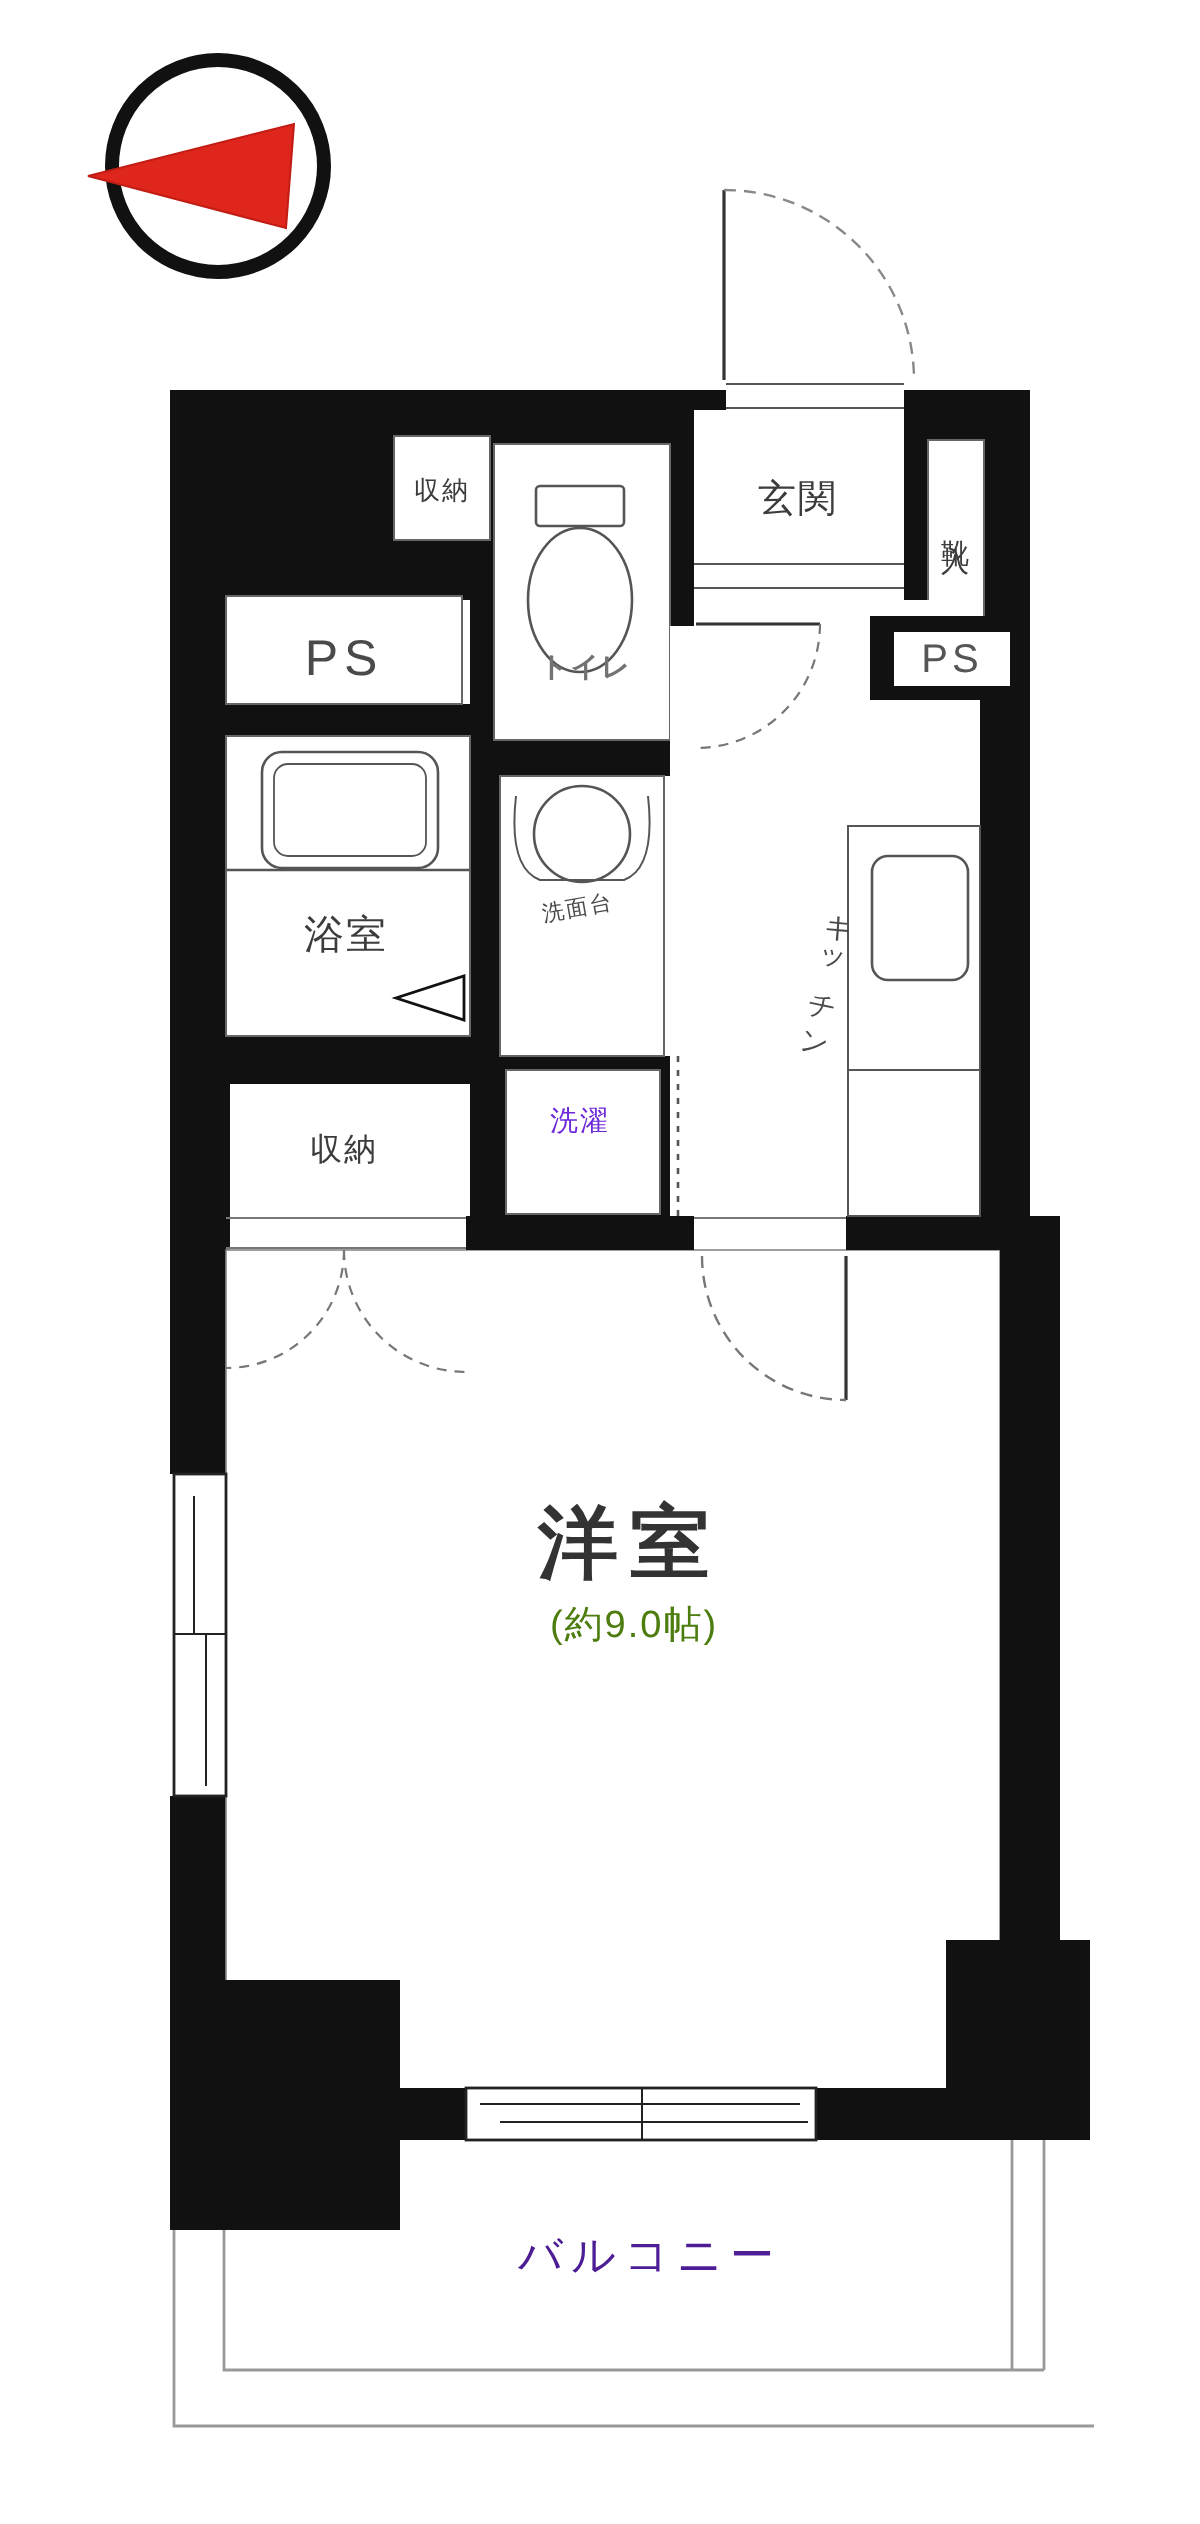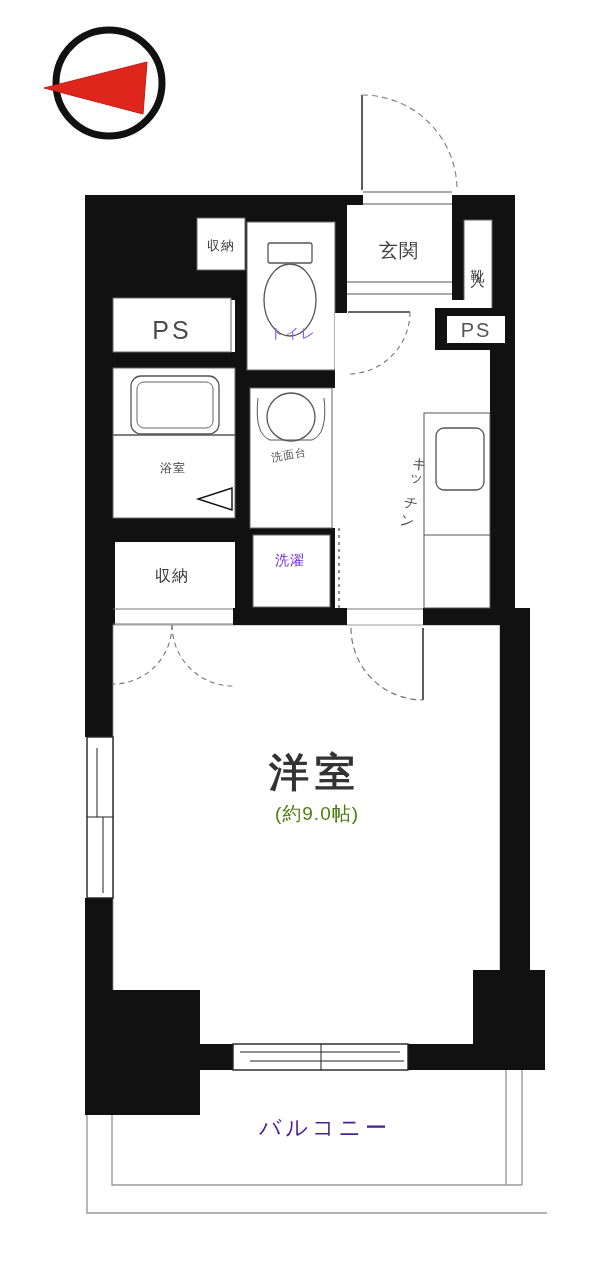--- a/index.html
+++ b/index.html
@@ -3,26 +3,26 @@
 <meta charset="utf-8">
 <style>
   html,body{margin:0;padding:0;background:#ffffff;}
   #plan{position:relative;width:600px;height:1262px;background:#fff;overflow:hidden;
         font-family:"Liberation Sans","DejaVu Sans",sans-serif;}
   #plan svg{position:absolute;left:0;top:0;}
   .label{position:absolute;transform:translate(-50%,-50%);color:#3c3c3c;
          white-space:nowrap;line-height:1;letter-spacing:1px;}
   .v{writing-mode:vertical-rl;text-orientation:upright;letter-spacing:4px;}
   .lbl-closet-top{left:221px;top:245px;font-size:13px;}
-  .lbl-toilet{left:293px;top:333px;font-size:14px;color:#8b5cf6;}
+  .lbl-toilet{left:293px;top:333px;font-size:14px;color:#737373;font-weight:bold;}
   .lbl-entrance{left:399px;top:250px;font-size:19px;}
   .lbl-shoe{left:478px;top:262px;font-size:14px;}
   .lbl-ps-left{left:172px;top:330px;font-size:25px;color:#4a4a4a;letter-spacing:3px;}
   .lbl-ps-right{left:476px;top:330px;font-size:20px;color:#555;letter-spacing:2px;}
-  .lbl-bath{left:173px;top:468px;font-size:12px;}
+  .lbl-bath{left:173px;top:468px;font-size:20px;}
   .lbl-wash{left:289px;top:455px;font-size:11px;transform:translate(-50%,-50%) rotate(-10deg);color:#4a4a4a;}
   .lbl-kitchen{left:415px;top:487px;font-size:14px;transform:translate(-50%,-50%) rotate(12deg);color:#4a4a4a;}
   .lbl-closet{left:172px;top:576px;font-size:16px;}
   .lbl-laundry{left:290px;top:560px;font-size:14px;color:#6d28d9;}
   .lbl-room{left:315px;top:772px;font-size:40px;font-weight:bold;letter-spacing:6px;color:#333;}
   .lbl-size{left:317px;top:813px;font-size:19px;letter-spacing:1px;color:#4d7c0f;}
   .lbl-balcony{left:325px;top:1128px;font-size:22px;letter-spacing:4px;color:#4c1d95;}
 </style>
 </head>
 <body>

